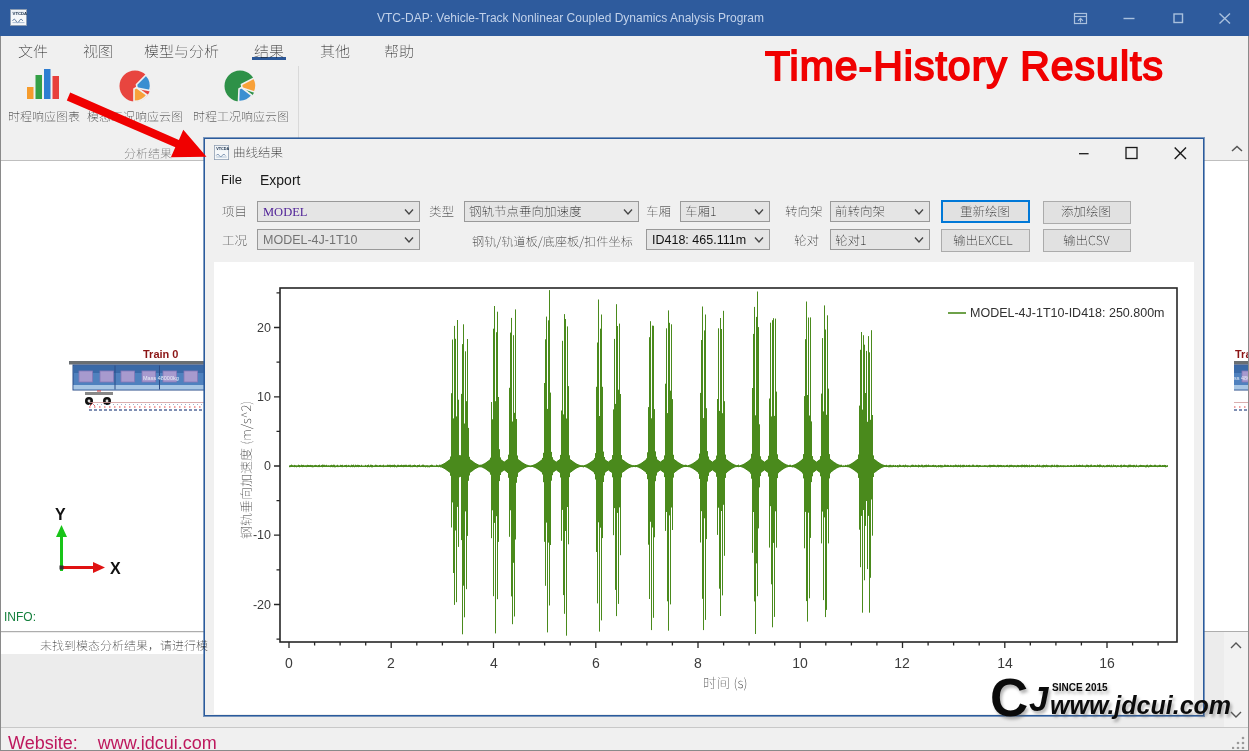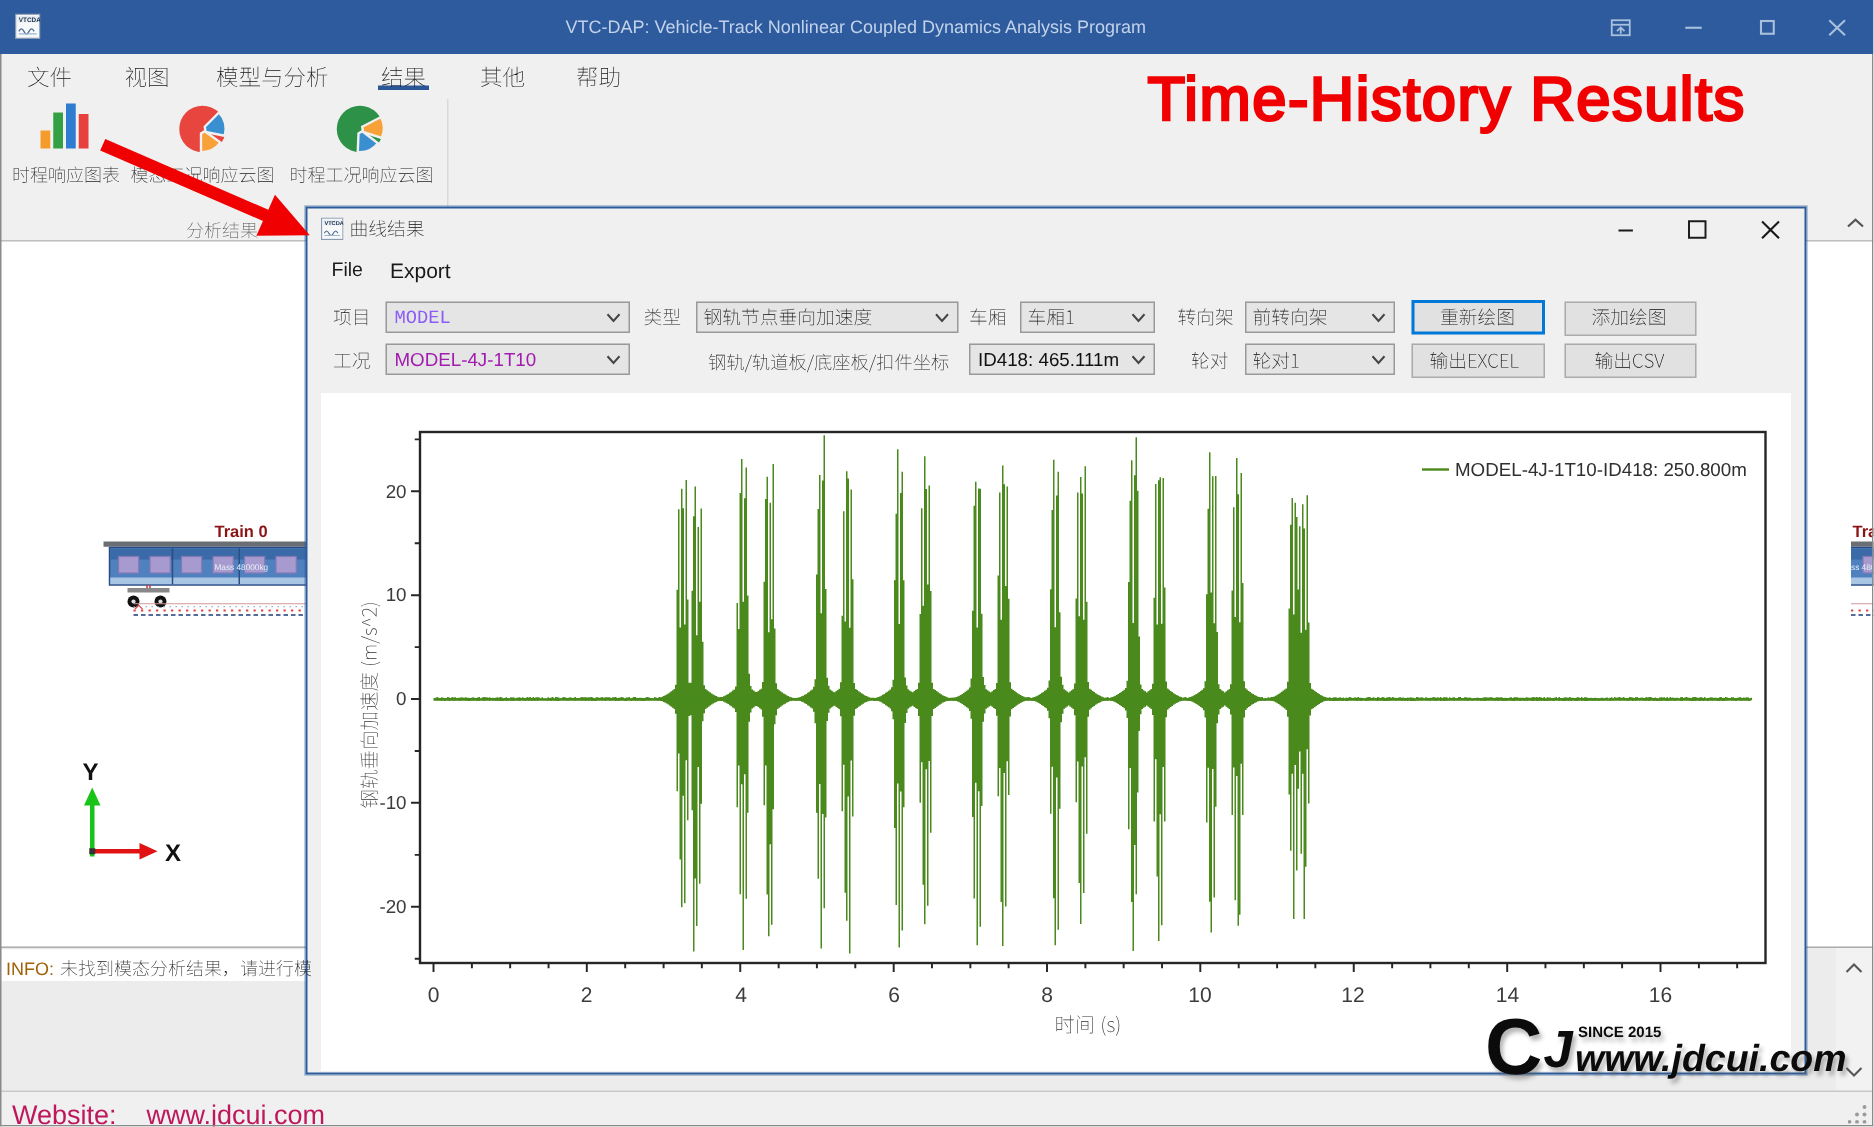--- a/index.html
+++ b/index.html
@@ -103,21 +103,21 @@
  <line x1="16.5" y1="76" x2="16.5" y2="40" stroke="#18c418" stroke-width="3"></line>
  <path d="M16.5 30 L11 42 L22 42 Z" fill="#18c418"></path>
  <line x1="16" y1="72.5" x2="50" y2="72.5" stroke="#e01212" stroke-width="3"></line>
  <path d="M60 72.5 L48 67 L48 78 Z" fill="#e01212"></path>
  <rect x="14.5" y="70.5" width="4" height="4" fill="#333"></rect>
  <text x="65" y="79" font-family="Liberation Sans" font-size="16" font-weight="bold" fill="#111">X</text>
 </svg>
 
 <div class="abs" style="left:0;top:631px;width:1249px;height:96px;background:#ececec;border-top:1px solid #adadad;box-sizing:border-box"></div>
 <div class="abs" style="left:1px;top:633px;width:1202px;height:21px;background:#fff"></div>
-<div class="abs" style="left:4px;top:639px;font-size:12px;color:#a16207">INFO:</div>
+<div class="abs" style="left:4px;top:610px;font-size:12px;color:#15803d">INFO:</div>
 
 <div class="abs" style="left:1224px;top:632px;width:24px;height:95px;background:#f2f2f2"></div>
 <svg class="abs" style="left:1228px;top:640px" width="16" height="80">
     <path d="M3 8 L8 3 L13 8" stroke="#555" stroke-width="1.4" fill="none"></path>
     <path d="M3 72 L8 77 L13 72" stroke="#555" stroke-width="1.4" fill="none"></path>
   </svg>
 
 <div class="abs" style="left:0;top:727px;width:1249px;height:24px;background:#f0f0f0;border-top:1px solid #c8c8c8;box-sizing:border-box"></div>
 <div class="abs" style="left:8px;top:733px;font-size:18px;color:#be185d">Website:&nbsp;&nbsp;&nbsp;&nbsp;www.jdcui.com</div>
 <svg class="abs" style="left:1232px;top:736px" width="14" height="13" fill="#9a9a9a">
@@ -187,22 +187,22 @@
       <path d="M1 1.5 L5 6 L9 1.5" stroke="#444" stroke-width="1.3" fill="none"></path>
     </svg>
   </div>
 <div style="position:absolute;z-index:11;left:830px;top:229px;width:100px;height:21px;background:#e5e5e5;border:1px solid #999;box-sizing:border-box">
 <svg style="position:absolute;right:5px;top:6px" width="10" height="8">
       <path d="M1 1.5 L5 6 L9 1.5" stroke="#444" stroke-width="1.3" fill="none"></path>
     </svg>
   </div>
 <div style="position:absolute;z-index:11;left:941px;top:229px;width:89px;height:23px;background:#e1e1e1;border:1px solid #ababab;box-sizing:border-box"></div>
 <div style="position:absolute;z-index:11;left:1043px;top:229px;width:88px;height:23px;background:#e1e1e1;border:1px solid #ababab;box-sizing:border-box"></div>
-<div style="font-family:Liberation Mono, monospace;font-size:12.5px;color:#8b5cf6;z-index:11;position:absolute;left:263px;top:205px">MODEL</div>
-<div style="font-family:'Liberation Sans',sans-serif;font-size:12.5px;color:#a21caf;z-index:11;position:absolute;left:263px;top:233px">MODEL-4J-1T10</div>
+<div style="font-family:Liberation Serif, serif;font-size:12.5px;color:#4c1d95;z-index:11;position:absolute;left:263px;top:205px">MODEL</div>
+<div style="font-family:'Liberation Sans',sans-serif;font-size:12.5px;color:#737373;z-index:11;position:absolute;left:263px;top:233px">MODEL-4J-1T10</div>
 <div style="font-family:'Liberation Sans',sans-serif;font-size:12.5px;color:#111;z-index:11;position:absolute;left:652px;top:233px">ID418: 465.111m</div>
 <svg style="position:absolute;z-index:11;left:214px;top:262px" width="980" height="452">
     <rect x="0" y="0" width="980" height="452" fill="#ffffff"></rect>
     <g transform="translate(-214,-262)">
       <path d="M289.5 465.4V467.2M290.5 465.1V467.1M291.5 464.6V467.0M292.5 465.1V466.5M293.5 465.3V466.9M294.5 464.9V467.2M295.5 465.2V466.5M296.5 465.3V467.3M297.5 465.3V466.9M298.5 464.7V466.5M299.5 465.0V467.3M300.5 465.3V467.0M301.5 464.7V466.6M302.5 465.0V467.2M303.5 464.9V466.9M304.5 465.3V466.9M305.5 465.2V466.9M306.5 465.2V467.2M307.5 464.8V466.8M308.5 465.0V466.7M309.5 465.1V466.8M310.5 464.9V466.8M311.5 465.1V467.1M312.5 465.1V467.3M313.5 465.4V467.2M314.5 465.1V466.9M315.5 464.9V467.0M316.5 465.1V466.5M317.5 465.4V467.1M318.5 465.0V467.1M319.5 464.7V467.1M320.5 465.5V466.8M321.5 465.0V466.7M322.5 464.6V467.3M323.5 464.8V466.9M324.5 464.8V466.6M325.5 465.2V466.9M326.5 464.8V466.9M327.5 465.4V466.8M328.5 465.2V466.8M329.5 465.4V466.9M330.5 465.1V467.2M331.5 464.8V467.0M332.5 465.1V467.2M333.5 464.7V467.1M334.5 464.8V467.3M335.5 465.5V467.3M336.5 465.3V466.9M337.5 464.8V467.1M338.5 465.4V467.1M339.5 465.5V466.8M340.5 464.8V466.9M341.5 465.0V467.1M342.5 464.8V467.2M343.5 465.5V466.9M344.5 465.1V466.5M345.5 465.0V467.0M346.5 464.8V467.3M347.5 465.4V466.7M348.5 464.9V466.6M349.5 465.3V467.0M350.5 465.4V467.2M351.5 464.7V466.5M352.5 465.0V467.2M353.5 464.6V466.7M354.5 465.4V467.3M355.5 464.7V466.7M356.5 465.1V467.1M357.5 464.8V466.6M358.5 464.9V467.2M359.5 465.0V466.6M360.5 465.5V466.7M361.5 464.8V466.5M362.5 465.5V466.8M363.5 465.5V466.6M364.5 465.5V467.0M365.5 464.9V466.9M366.5 465.4V466.8M367.5 465.0V467.3M368.5 464.6V466.7M369.5 465.5V467.2M370.5 464.7V466.9M371.5 464.8V467.3M372.5 465.0V467.3M373.5 465.5V466.7M374.5 465.3V466.6M375.5 464.7V466.5M376.5 464.9V466.5M377.5 465.2V466.9M378.5 465.4V467.0M379.5 465.0V466.8M380.5 464.9V466.6M381.5 465.3V466.8M382.5 465.2V466.7M383.5 464.7V467.2M384.5 465.4V466.8M385.5 465.3V466.9M386.5 465.3V466.9M387.5 464.7V466.8M388.5 464.9V467.0M389.5 464.8V466.5M390.5 464.8V467.3M391.5 465.0V466.7M392.5 464.9V467.1M393.5 464.9V466.6M394.5 464.6V467.3M395.5 465.1V467.0M396.5 465.5V467.4M397.5 464.8V467.1M398.5 464.8V466.7M399.5 465.2V466.7M400.5 465.0V466.6M401.5 464.7V466.9M402.5 465.1V466.6M403.5 464.9V467.2M404.5 464.9V466.7M405.5 464.8V466.6M406.5 464.8V467.0M407.5 465.3V466.9M408.5 464.9V466.7M409.5 464.8V466.9M410.5 464.7V467.2M411.5 465.4V467.1M412.5 465.2V467.2M413.5 465.0V466.9M414.5 464.7V466.5M415.5 465.0V466.8M416.5 465.5V467.2M417.5 465.0V467.3M418.5 465.0V466.8M419.5 464.6V466.6M420.5 465.5V467.1M421.5 465.2V466.8M422.5 464.7V466.8M423.5 464.7V467.1M424.5 465.2V466.5M425.5 465.3V467.4M426.5 465.2V466.6M427.5 465.2V467.3M428.5 465.4V467.2M429.5 465.4V467.4M430.5 465.0V466.5M431.5 464.7V466.8M432.5 464.9V467.0M433.5 465.4V466.6M434.5 465.4V466.6M435.5 465.5V466.5M436.5 464.7V466.6M437.5 465.1V466.6M438.5 465.3V467.2M439.5 464.7V466.9M440.5 464.8V467.4M441.5 464.5V467.5M442.5 464.0V468.0M443.5 463.5V468.5M444.5 463.0V469.0M445.5 462.3V469.7M446.5 461.6V470.4M447.5 460.9V471.1M448.5 460.1V471.9M449.5 459.4V472.6M450.5 456.5V475.8M451.5 393.2V527.5M452.5 339.5V502.4M453.5 418.4V573.0M454.5 325.9V604.9M455.5 338.8V530.5M456.5 416.4V602.2M457.5 320.0V506.9M458.5 399.7V546.9M459.5 455.1V477.3M460.5 455.2V476.9M461.5 393.9V540.1M462.5 344.1V634.3M463.5 324.3V585.7M464.5 423.5V617.3M465.5 351.3V511.4M466.5 401.2V589.2M467.5 339.0V535.9M468.5 427.9V480.8M469.5 456.8V475.5M470.5 459.4V472.6M471.5 460.1V471.9M472.5 460.8V471.2M473.5 461.6V470.4M474.5 462.3V469.7M475.5 463.0V469.0M476.5 463.5V468.5M477.5 464.0V468.0M478.5 464.5V467.5M479.5 464.8V467.3M480.5 464.7V467.3M481.5 464.6V467.4M482.5 464.2V467.8M483.5 463.7V468.3M484.5 463.2V468.8M485.5 462.6V469.4M486.5 461.9V470.1M487.5 461.1V470.9M488.5 460.4V471.6M489.5 459.6V472.4M490.5 457.7V474.7M491.5 402.0V538.2M492.5 419.3V510.3M493.5 328.7V596.2M494.5 306.0V522.9M495.5 401.2V633.4M496.5 332.2V516.2M497.5 311.7V599.2M498.5 397.0V541.9M499.5 449.2V481.1M500.5 457.4V475.0M501.5 459.6V472.4M502.5 460.3V471.7M503.5 461.1V470.9M504.5 461.4V470.6M505.5 460.7V471.3M506.5 459.9V472.1M507.5 459.2V473.0M508.5 454.7V477.8M509.5 387.8V536.8M510.5 332.6V510.3M511.5 317.9V596.4M512.5 421.5V624.2M513.5 335.2V562.8M514.5 412.8V616.5M515.5 309.4V539.5M516.5 419.0V482.8M517.5 455.5V476.9M518.5 459.3V472.7M519.5 460.1V471.9M520.5 460.8V471.2M521.5 461.6V470.4M522.5 462.3V469.7M523.5 462.9V469.1M524.5 463.5V468.5M525.5 464.0V468.0M526.5 464.5V467.5M527.5 464.8V467.2M528.5 465.1V466.9M529.5 465.3V466.8M530.5 465.4V467.1M531.5 465.2V466.8M532.5 465.0V467.0M533.5 464.6V467.4M534.5 464.2V467.8M535.5 463.8V468.2M536.5 463.2V468.8M537.5 462.6V469.4M538.5 461.9V470.1M539.5 461.2V470.8M540.5 460.4V471.6M541.5 459.7V472.3M542.5 457.9V474.5M543.5 452.8V482.2M544.5 383.0V541.8M545.5 339.3V585.8M546.5 316.6V522.6M547.5 408.9V632.4M548.5 320.3V542.6M549.5 290.1V605.5M550.5 392.6V545.0M551.5 451.9V480.7M552.5 457.2V475.2M553.5 459.6V472.4M554.5 460.3V471.7M555.5 461.1V470.9M556.5 461.5V470.5M557.5 460.7V471.3M558.5 460.0V472.0M559.5 459.2V472.8M560.5 454.9V477.5M561.5 410.5V540.8M562.5 340.8V509.9M563.5 414.4V595.1M564.5 314.1V613.8M565.5 319.0V531.0M566.5 418.5V635.7M567.5 326.4V507.0M568.5 386.1V544.3M569.5 455.3V477.1M570.5 459.3V472.7M571.5 460.0V472.0M572.5 460.8V471.2M573.5 461.5V470.5M574.5 462.2V469.8M575.5 462.9V469.1M576.5 463.5V468.5M577.5 464.0V468.0M578.5 464.4V467.6M579.5 464.8V467.2M580.5 465.1V466.9M581.5 465.2V466.7M582.5 465.2V467.1M583.5 465.3V467.4M584.5 465.0V467.0M585.5 464.7V467.3M586.5 464.3V467.7M587.5 463.8V468.2M588.5 463.2V468.8M589.5 462.6V469.4M590.5 461.9V470.1M591.5 461.2V470.8M592.5 460.5V471.5M593.5 459.7V472.3M594.5 458.1V474.2M595.5 453.1V479.5M596.5 386.8V552.0M597.5 342.5V603.4M598.5 299.5V522.3M599.5 416.0V631.6M600.5 328.7V527.7M601.5 314.5V620.4M602.5 386.8V538.1M603.5 451.6V482.0M604.5 457.0V475.4M605.5 459.5V472.5M606.5 460.3V471.7M607.5 461.0V471.0M608.5 461.5V470.5M609.5 460.7V471.3M610.5 460.0V472.0M611.5 459.3V472.7M612.5 455.1V477.3M613.5 409.4V535.2M614.5 338.9V508.1M615.5 403.9V589.9M616.5 304.2V616.1M617.5 326.0V512.9M618.5 389.7V603.9M619.5 323.6V507.4M620.5 394.0V555.2M621.5 455.1V477.4M622.5 459.3V472.7M623.5 460.0V472.0M624.5 460.7V471.3M625.5 461.5V470.5M626.5 462.2V469.8M627.5 462.9V469.1M628.5 463.5V468.5M629.5 464.0V468.0M630.5 464.4V467.6M631.5 464.8V467.2M632.5 465.1V467.2M633.5 465.1V467.0M634.5 465.2V466.8M635.5 465.0V467.2M636.5 465.0V467.0M637.5 464.7V467.3M638.5 464.3V467.7M639.5 463.8V468.2M640.5 463.3V468.7M641.5 462.7V469.3M642.5 462.0V470.0M643.5 461.2V470.8M644.5 460.5V471.5M645.5 459.7V472.3M646.5 458.3V474.0M647.5 452.3V479.2M648.5 407.1V544.7M649.5 337.2V599.0M650.5 321.2V521.8M651.5 418.3V630.1M652.5 325.6V527.5M653.5 325.8V617.8M654.5 409.1V537.3M655.5 451.4V481.2M656.5 456.7V475.6M657.5 459.5V472.5M658.5 460.2V471.8M659.5 461.0V471.0M660.5 461.5V470.5M661.5 460.8V471.2M662.5 460.0V472.0M663.5 459.3V472.7M664.5 455.4V477.1M665.5 383.7V530.9M666.5 328.3V512.0M667.5 413.1V601.3M668.5 310.4V630.7M669.5 322.8V515.4M670.5 390.7V604.4M671.5 324.3V507.5M672.5 399.1V530.0M673.5 454.8V477.6M674.5 459.2V472.9M675.5 460.0V472.0M676.5 460.7V471.3M677.5 461.5V470.5M678.5 462.2V469.8M679.5 462.8V469.2M680.5 463.4V468.6M681.5 464.0V468.0M682.5 464.4V467.6M683.5 464.8V467.2M684.5 464.9V466.9M685.5 464.7V467.0M686.5 464.9V466.5M687.5 465.3V467.0M688.5 465.0V467.2M689.5 464.7V467.3M690.5 464.3V467.7M691.5 463.8V468.2M692.5 463.3V468.7M693.5 462.7V469.3M694.5 462.0V470.0M695.5 461.3V470.7M696.5 460.5V471.5M697.5 459.8V472.2M698.5 458.5V473.8M699.5 453.6V478.9M700.5 392.9V542.5M701.5 340.0V511.2M702.5 306.5V598.8M703.5 418.1V630.1M704.5 330.4V518.3M705.5 314.5V619.9M706.5 408.2V539.1M707.5 451.1V481.5M708.5 456.5V475.9M709.5 459.5V472.5M710.5 460.2V471.8M711.5 461.0V471.0M712.5 461.6V470.4M713.5 460.8V471.2M714.5 460.1V471.9M715.5 459.3V472.7M716.5 455.6V476.8M717.5 399.0V534.9M718.5 328.3V507.7M719.5 410.9V588.7M720.5 318.0V616.0M721.5 329.0V511.0M722.5 413.2V595.4M723.5 310.8V504.8M724.5 401.2V555.8M725.5 454.6V477.9M726.5 459.2V473.1M727.5 459.9V472.1M728.5 460.7V471.3M729.5 461.4V470.6M730.5 462.1V469.9M731.5 462.8V469.2M732.5 463.4V468.6M733.5 463.9V468.1M734.5 464.4V467.6M735.5 464.8V467.2M736.5 465.1V467.1M737.5 465.0V466.9M738.5 464.6V467.2M739.5 465.3V466.7M740.5 465.0V467.0M741.5 464.7V467.3M742.5 464.3V467.7M743.5 463.9V468.1M744.5 463.3V468.7M745.5 462.7V469.3M746.5 462.0V470.0M747.5 461.3V470.7M748.5 460.6V471.4M749.5 459.8V472.2M750.5 458.6V473.7M751.5 453.8V478.7M752.5 388.0V552.8M753.5 333.9V512.0M754.5 306.9V601.4M755.5 415.3V634.0M756.5 316.9V563.4M757.5 291.5V596.2M758.5 327.1V528.4M759.5 424.3V487.4M760.5 456.3V476.1M761.5 459.4V472.6M762.5 460.2V471.8M763.5 460.9V471.1M764.5 461.6V470.4M765.5 460.9V471.1M766.5 460.1V471.9M767.5 459.4V472.6M768.5 455.8V476.6M769.5 398.5V547.6M770.5 322.7V506.2M771.5 416.4V584.3M772.5 320.2V627.3M773.5 318.2V542.9M774.5 415.9V616.9M775.5 318.6V511.3M776.5 391.6V547.7M777.5 454.3V478.1M778.5 459.0V473.2M779.5 459.9V472.1M780.5 460.6V471.4M781.5 461.4V470.6M782.5 462.1V469.9M783.5 462.8V469.2M784.5 463.4V468.6M785.5 463.9V468.1M786.5 464.4V467.6M787.5 464.7V467.3M788.5 465.1V466.9M789.5 464.8V466.7M790.5 464.7V466.5M791.5 465.3V467.1M792.5 465.0V467.4M793.5 464.7V467.3M794.5 464.3V467.7M795.5 463.9V468.1M796.5 463.3V468.7M797.5 462.7V469.3M798.5 462.1V469.9M799.5 461.3V470.7M800.5 460.6V471.4M801.5 459.8V472.2M802.5 458.8V473.5M803.5 454.1V478.4M804.5 396.1V548.3M805.5 339.2V511.9M806.5 301.5V601.1M807.5 395.0V621.6M808.5 317.5V512.7M809.5 415.5V598.3M810.5 317.4V537.9M811.5 421.4V482.1M812.5 456.1V476.3M813.5 459.4V472.6M814.5 460.1V471.9M815.5 460.9V471.1M816.5 461.6V470.4M817.5 460.9V471.1M818.5 460.1V471.9M819.5 459.4V472.6M820.5 456.1V476.3M821.5 393.6V543.4M822.5 338.1V511.6M823.5 411.4V600.1M824.5 305.4V517.4M825.5 329.5V617.1M826.5 414.8V609.9M827.5 315.3V509.2M828.5 388.6V543.4M829.5 454.1V478.4M830.5 458.9V473.4M831.5 459.9V472.1M832.5 460.6V471.4M833.5 461.4V470.6M834.5 462.1V469.9M835.5 462.7V469.3M836.5 463.4V468.6M837.5 463.9V468.1M838.5 464.3V467.7M839.5 464.7V467.3M840.5 464.8V467.2M841.5 464.7V466.9M842.5 465.5V467.1M843.5 465.3V467.1M844.5 465.5V466.8M845.5 464.9V466.6M846.5 465.2V466.8M847.5 464.7V467.2M848.5 464.7V467.3M849.5 464.3V467.7M850.5 463.8V468.2M851.5 463.2V468.8M852.5 462.6V469.4M853.5 461.9V470.1M854.5 461.2V470.8M855.5 460.4V471.6M856.5 459.7V472.3M857.5 459.0V473.3M858.5 454.5V477.9M859.5 405.6V529.7M860.5 349.8V567.2M861.5 332.0V515.9M862.5 409.6V612.7M863.5 335.2V510.0M864.5 344.7V580.3M865.5 393.0V525.9M866.5 350.9V501.0M867.5 421.8V569.1M868.5 336.1V515.9M869.5 352.3V612.7M870.5 419.8V577.8M871.5 330.2V499.5M872.5 415.0V535.7M873.5 455.4V477.0M874.5 459.1V472.9M875.5 459.8V472.2M876.5 460.5V471.5M877.5 461.3V470.7M878.5 462.0V470.0M879.5 462.7V469.3M880.5 463.3V468.7M881.5 463.9V468.1M882.5 464.3V467.7M883.5 464.7V467.3M884.5 465.0V467.0M885.5 465.1V466.7M886.5 464.8V467.1M887.5 465.3V466.9M888.5 465.2V467.3M889.5 464.9V467.3M890.5 464.8V467.2M891.5 465.2V467.2M892.5 465.2V467.2M893.5 464.9V466.9M894.5 465.4V467.0M895.5 465.0V467.1M896.5 465.5V466.7M897.5 465.0V467.3M898.5 465.3V467.3M899.5 464.6V466.6M900.5 464.9V466.8M901.5 465.4V466.7M902.5 465.2V466.5M903.5 464.9V466.9M904.5 465.2V467.3M905.5 464.6V466.9M906.5 465.2V467.0M907.5 465.2V467.3M908.5 465.3V466.6M909.5 465.5V466.6M910.5 465.4V467.3M911.5 464.9V467.0M912.5 464.7V467.0M913.5 464.9V466.6M914.5 465.3V467.0M915.5 464.8V466.7M916.5 465.1V466.7M917.5 465.3V467.0M918.5 464.7V467.4M919.5 465.0V466.5M920.5 465.3V467.1M921.5 464.7V466.6M922.5 464.8V467.3M923.5 465.4V467.3M924.5 465.0V467.2M925.5 464.9V467.1M926.5 464.7V467.2M927.5 465.1V466.8M928.5 464.6V466.7M929.5 465.2V466.6M930.5 465.2V467.0M931.5 465.3V466.9M932.5 465.0V466.8M933.5 464.8V466.9M934.5 465.2V467.1M935.5 465.0V466.9M936.5 465.4V467.4M937.5 465.4V466.8M938.5 465.0V467.3M939.5 465.2V466.6M940.5 464.9V467.3M941.5 465.1V467.4M942.5 465.2V467.3M943.5 465.5V467.1M944.5 464.7V466.7M945.5 464.8V467.0M946.5 465.2V466.5M947.5 464.9V466.8M948.5 465.0V466.7M949.5 465.5V466.6M950.5 464.9V466.6M951.5 465.2V467.0M952.5 465.3V466.9M953.5 465.1V467.2M954.5 465.2V466.7M955.5 464.6V466.6M956.5 464.9V467.0M957.5 465.2V467.2M958.5 464.8V466.9M959.5 465.2V466.6M960.5 464.7V467.4M961.5 465.3V466.8M962.5 464.9V467.2M963.5 464.8V467.2M964.5 464.9V467.0M965.5 465.5V466.9M966.5 464.9V466.8M967.5 465.3V466.9M968.5 465.0V466.5M969.5 464.8V467.1M970.5 465.3V466.7M971.5 465.4V466.9M972.5 464.7V466.8M973.5 464.7V466.6M974.5 465.3V466.9M975.5 465.4V466.6M976.5 464.9V466.8M977.5 464.9V466.7M978.5 465.2V467.3M979.5 465.0V466.6M980.5 465.1V466.6M981.5 465.5V467.0M982.5 465.4V466.7M983.5 465.4V466.6M984.5 465.1V466.6M985.5 465.2V466.9M986.5 465.3V466.6M987.5 465.4V467.3M988.5 465.2V466.9M989.5 464.8V467.2M990.5 464.9V467.3M991.5 465.0V466.6M992.5 465.0V466.9M993.5 464.8V466.7M994.5 464.9V466.5M995.5 465.2V466.8M996.5 465.4V467.2M997.5 464.8V466.7M998.5 464.9V467.3M999.5 465.0V466.8M1000.5 464.9V466.8M1001.5 465.0V467.1M1002.5 465.3V467.1M1003.5 465.1V467.0M1004.5 465.3V467.2M1005.5 465.4V466.9M1006.5 465.0V466.5M1007.5 464.8V467.0M1008.5 465.4V467.2M1009.5 464.9V467.3M1010.5 464.9V466.9M1011.5 464.8V466.8M1012.5 465.1V466.8M1013.5 465.2V467.3M1014.5 465.1V466.9M1015.5 465.2V466.8M1016.5 465.3V467.3M1017.5 464.9V466.9M1018.5 465.0V467.2M1019.5 465.2V466.7M1020.5 465.1V466.9M1021.5 464.8V467.3M1022.5 464.7V467.1M1023.5 465.0V466.6M1024.5 464.7V467.3M1025.5 465.0V467.2M1026.5 464.7V466.8M1027.5 465.0V467.3M1028.5 465.3V466.6M1029.5 464.7V467.3M1030.5 465.5V467.0M1031.5 464.9V467.1M1032.5 465.0V467.0M1033.5 465.0V467.0M1034.5 465.4V466.6M1035.5 465.3V467.3M1036.5 465.1V467.0M1037.5 464.6V466.6M1038.5 465.3V466.7M1039.5 464.7V467.1M1040.5 465.4V466.5M1041.5 465.4V467.3M1042.5 465.1V467.3M1043.5 464.8V467.4M1044.5 465.0V466.7M1045.5 465.1V467.3M1046.5 464.7V466.8M1047.5 465.1V467.2M1048.5 465.2V466.7M1049.5 465.3V466.9M1050.5 465.3V467.2M1051.5 464.9V467.3M1052.5 464.8V466.9M1053.5 465.4V466.7M1054.5 464.7V467.1M1055.5 465.4V466.9M1056.5 464.8V467.2M1057.5 464.8V467.3M1058.5 465.1V467.1M1059.5 465.4V467.1M1060.5 465.1V466.7M1061.5 465.3V467.1M1062.5 465.3V466.8M1063.5 465.2V467.2M1064.5 465.3V466.6M1065.5 465.4V467.1M1066.5 465.5V467.0M1067.5 465.1V466.8M1068.5 465.2V467.0M1069.5 465.5V466.8M1070.5 465.1V466.6M1071.5 465.0V466.8M1072.5 465.5V466.6M1073.5 465.2V467.1M1074.5 464.8V466.9M1075.5 465.5V467.0M1076.5 464.7V466.5M1077.5 465.2V466.5M1078.5 465.0V466.6M1079.5 464.7V466.9M1080.5 465.0V466.8M1081.5 465.2V466.5M1082.5 464.7V466.7M1083.5 465.3V466.8M1084.5 465.3V466.8M1085.5 465.3V467.4M1086.5 464.7V466.7M1087.5 464.8V466.5M1088.5 465.0V467.3M1089.5 465.3V466.6M1090.5 464.8V467.1M1091.5 464.6V466.6M1092.5 465.4V466.5M1093.5 465.2V466.5M1094.5 465.0V466.6M1095.5 465.1V466.9M1096.5 465.4V467.1M1097.5 464.6V466.8M1098.5 465.0V466.8M1099.5 464.6V467.3M1100.5 464.6V466.8M1101.5 465.2V466.5M1102.5 465.4V467.3M1103.5 465.0V466.9M1104.5 465.4V467.3M1105.5 465.5V467.1M1106.5 465.0V467.1M1107.5 464.8V467.1M1108.5 465.0V466.9M1109.5 464.8V466.6M1110.5 465.3V467.2M1111.5 464.7V467.1M1112.5 465.5V467.2M1113.5 464.6V466.9M1114.5 465.2V466.8M1115.5 465.0V466.6M1116.5 465.4V467.4M1117.5 465.1V466.9M1118.5 465.2V466.5M1119.5 465.5V466.5M1120.5 464.9V467.2M1121.5 464.7V467.4M1122.5 465.4V466.5M1123.5 464.9V466.7M1124.5 464.7V466.9M1125.5 465.1V466.9M1126.5 465.2V467.0M1127.5 465.3V467.4M1128.5 464.8V467.3M1129.5 464.7V467.1M1130.5 464.7V467.1M1131.5 465.1V466.5M1132.5 465.1V467.0M1133.5 464.9V467.3M1134.5 464.9V466.6M1135.5 465.4V467.3M1136.5 464.7V466.8M1137.5 465.5V466.6M1138.5 465.4V467.3M1139.5 465.1V466.9M1140.5 464.8V466.7M1141.5 465.0V467.0M1142.5 465.1V466.6M1143.5 465.1V466.6M1144.5 465.2V466.8M1145.5 465.3V467.4M1146.5 464.9V467.3M1147.5 464.7V466.7M1148.5 465.4V467.4M1149.5 465.1V467.1M1150.5 464.7V466.8M1151.5 465.0V466.8M1152.5 465.3V466.5M1153.5 465.3V466.7M1154.5 464.8V466.9M1155.5 464.8V466.7M1156.5 465.3V467.0M1157.5 465.3V467.2M1158.5 465.2V466.7M1159.5 464.8V466.7M1160.5 464.9V466.8M1161.5 465.4V467.0M1162.5 465.0V466.6M1163.5 465.1V466.9M1164.5 464.9V466.7M1165.5 465.0V467.4M1166.5 465.5V467.1M1167.5 465.2V466.9" stroke="#4a8a1c" stroke-width="1" fill="none"></path>
       <line x1="291" y1="466.5" x2="1167" y2="466.5" stroke="#4a8a1c" stroke-width="1.2"></line>
     </g>
     <rect x="66" y="26" width="897" height="354" fill="none" stroke="#262626" stroke-width="1.6"></rect>
     <path d="M75.0 380v6M100.6 380v3.5M126.1 380v3.5M151.7 380v3.5M177.2 380v6M202.8 380v3.5M228.4 380v3.5M253.9 380v3.5M279.5 380v6M305.1 380v3.5M330.6 380v3.5M356.2 380v3.5M381.8 380v6M407.3 380v3.5M432.9 380v3.5M458.4 380v3.5M484.0 380v6M509.6 380v3.5M535.1 380v3.5M560.7 380v3.5M586.2 380v6M611.8 380v3.5M637.4 380v3.5M662.9 380v3.5M688.5 380v6M714.1 380v3.5M739.6 380v3.5M765.2 380v3.5M790.8 380v6M816.3 380v3.5M841.9 380v3.5M867.4 380v3.5M893.0 380v6M918.6 380v3.5M944.1 380v3.5M66 377.1h-3.5M66 342.5h-6M66 307.9h-3.5M66 273.2h-6M66 238.6h-3.5M66 204.0h-6M66 169.4h-3.5M66 134.8h-6M66 100.1h-3.5M66 65.5h-6M66 30.9h-3.5" stroke="#262626" stroke-width="1.3" fill="none"></path>
     <g font-family="Liberation Sans, sans-serif" font-size="12.5" fill="#3c3c3c">

